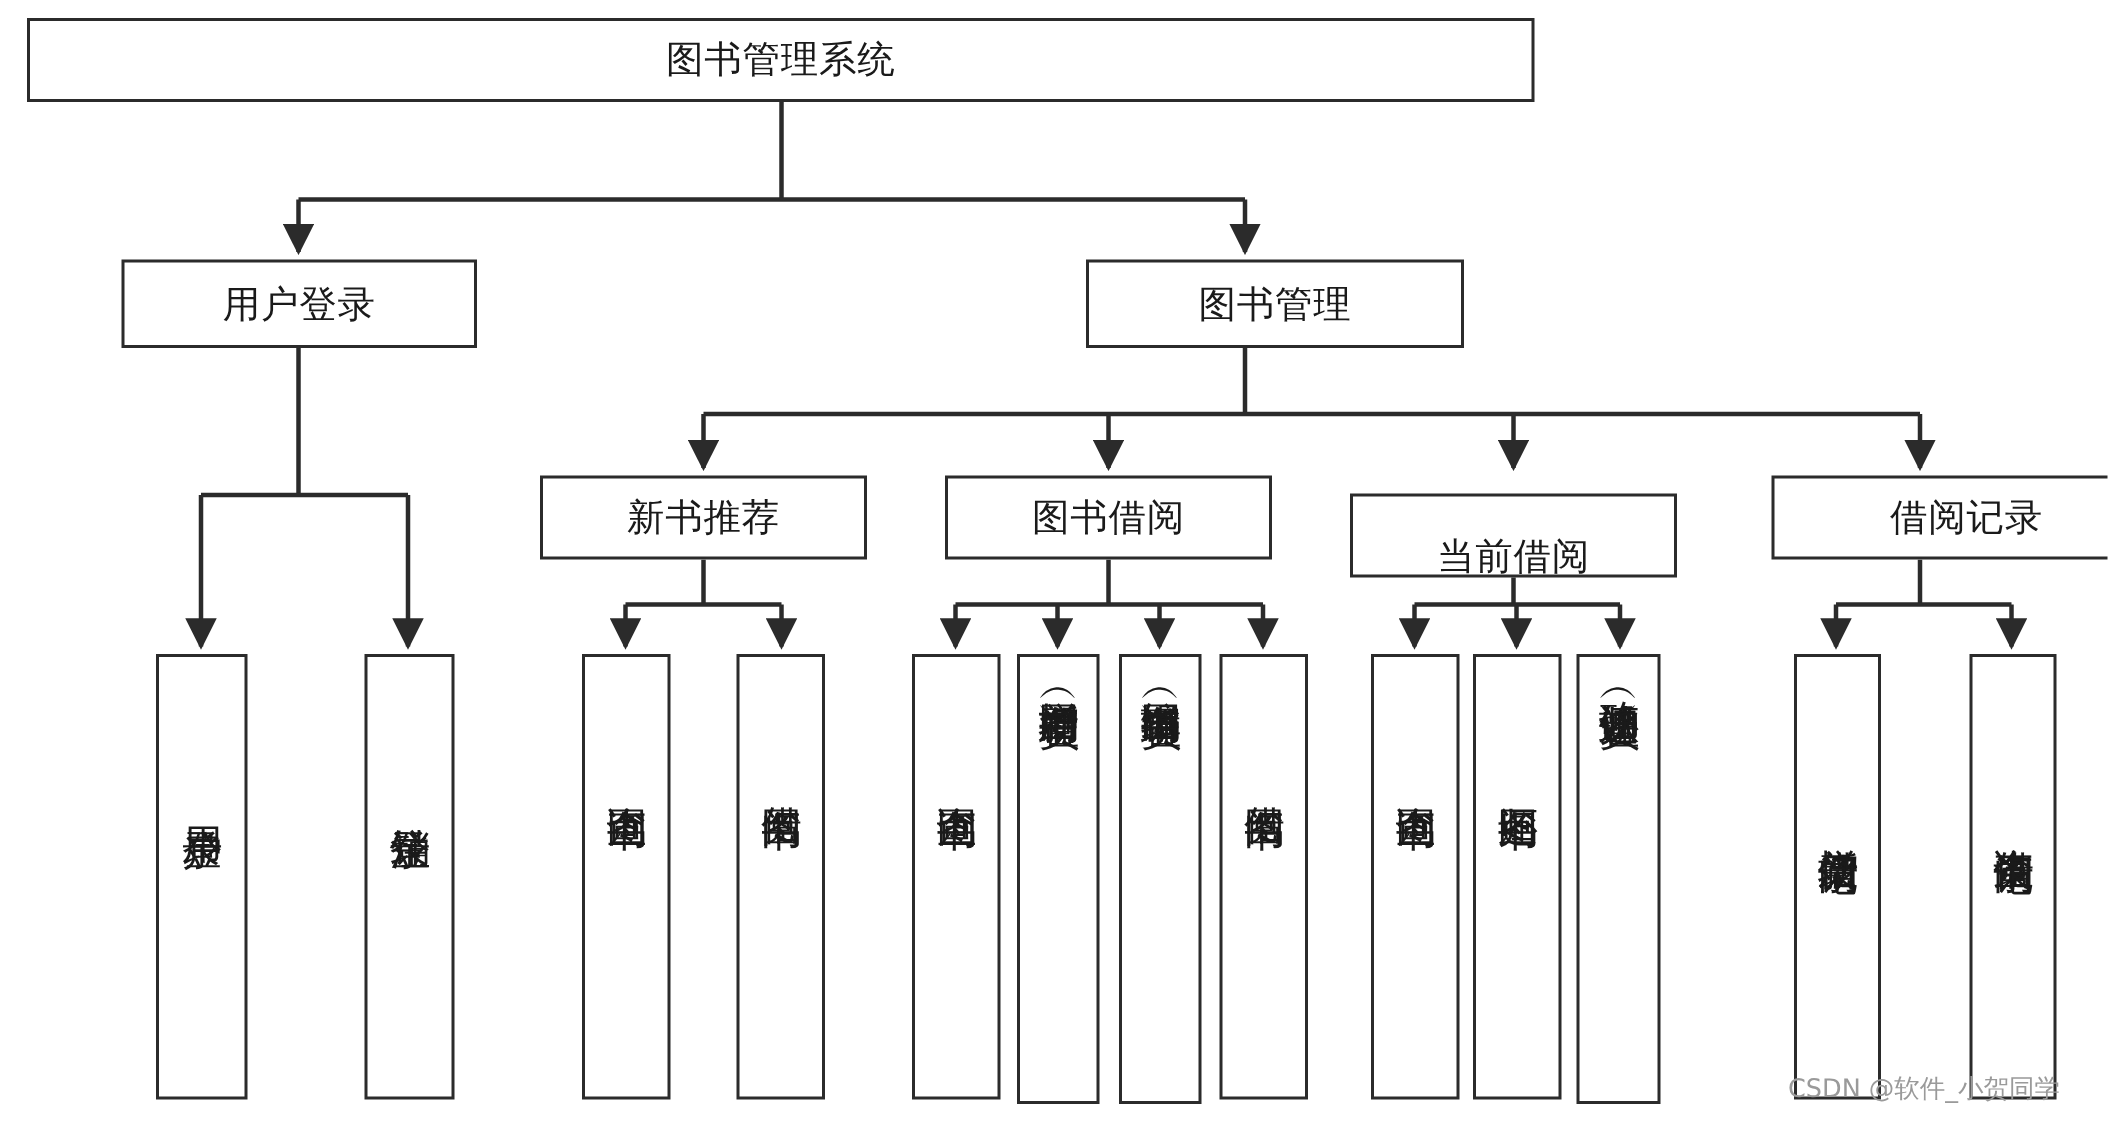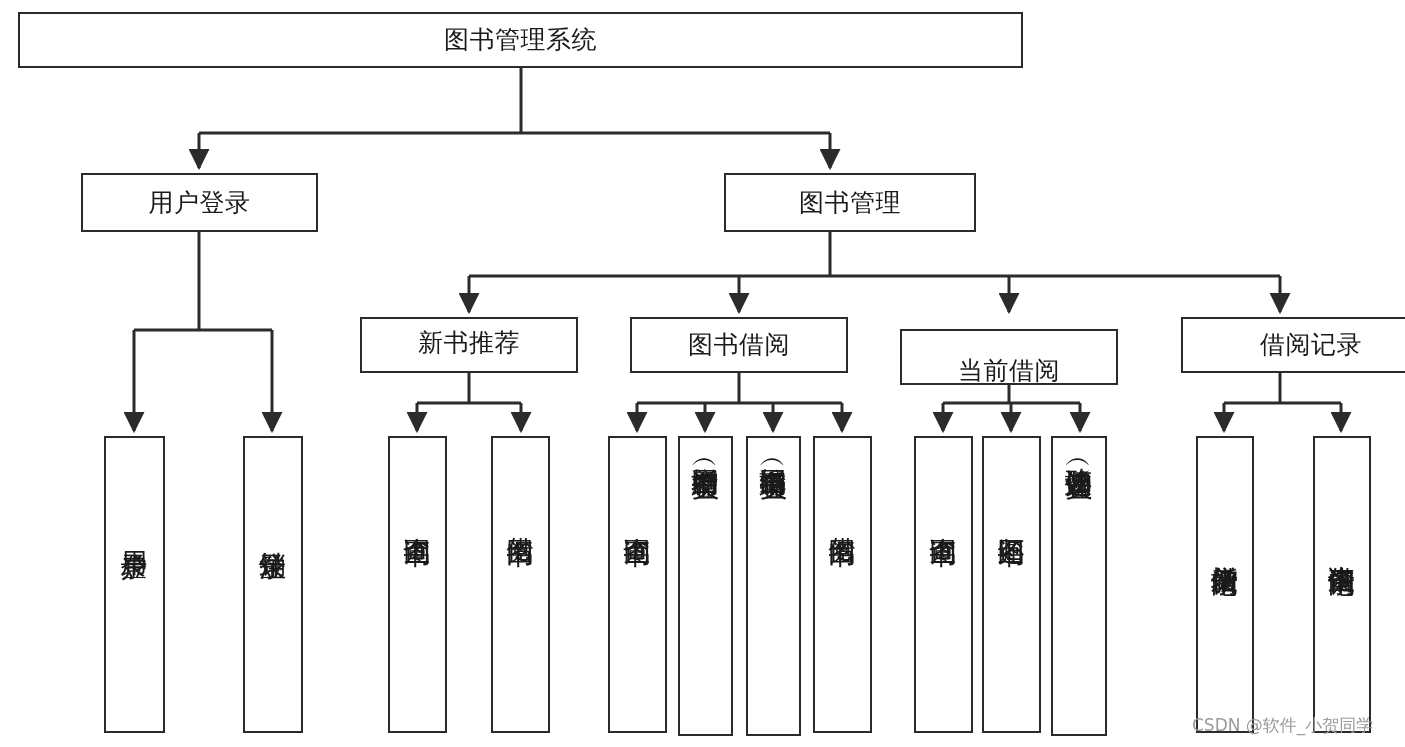--- a/index.html
+++ b/index.html
@@ -144,21 +144,21 @@
     <span class="label">图书管理系统</span>
   </div>
 
   <div class="node horizontal" style="left:81px; top:173px; width:237px; height:59px;">
     <span class="label">用户登录</span>
   </div>
   <div class="node horizontal" style="left:712px; top:173px; width:252px; height:59px;margin-left:12px;">
     <span class="label">图书管理</span>
   </div>
 
-  <div class="node horizontal" style="left:360px; top:317px; width:218px; height:56px;font-family:Liberation Mono, monospace;">
+  <div class="node horizontal" style="left:360px; top:317px; width:218px; height:56px;">
     <span class="label">新书推荐</span>
   </div>
   <div class="node horizontal" style="left:630px; top:317px; width:218px; height:56px;align-items:center;">
     <span class="label">图书借阅</span>
   </div>
   <div class="node horizontal" style="left:900px; top:329px; width:218px; height:56px;align-items:flex-end;">
     <span class="label">当前借阅</span>
   </div>
   <div class="node horizontal" style="left:1181px; top:317px; width:260px; height:56px;">
     <span class="label">借阅记录</span>

